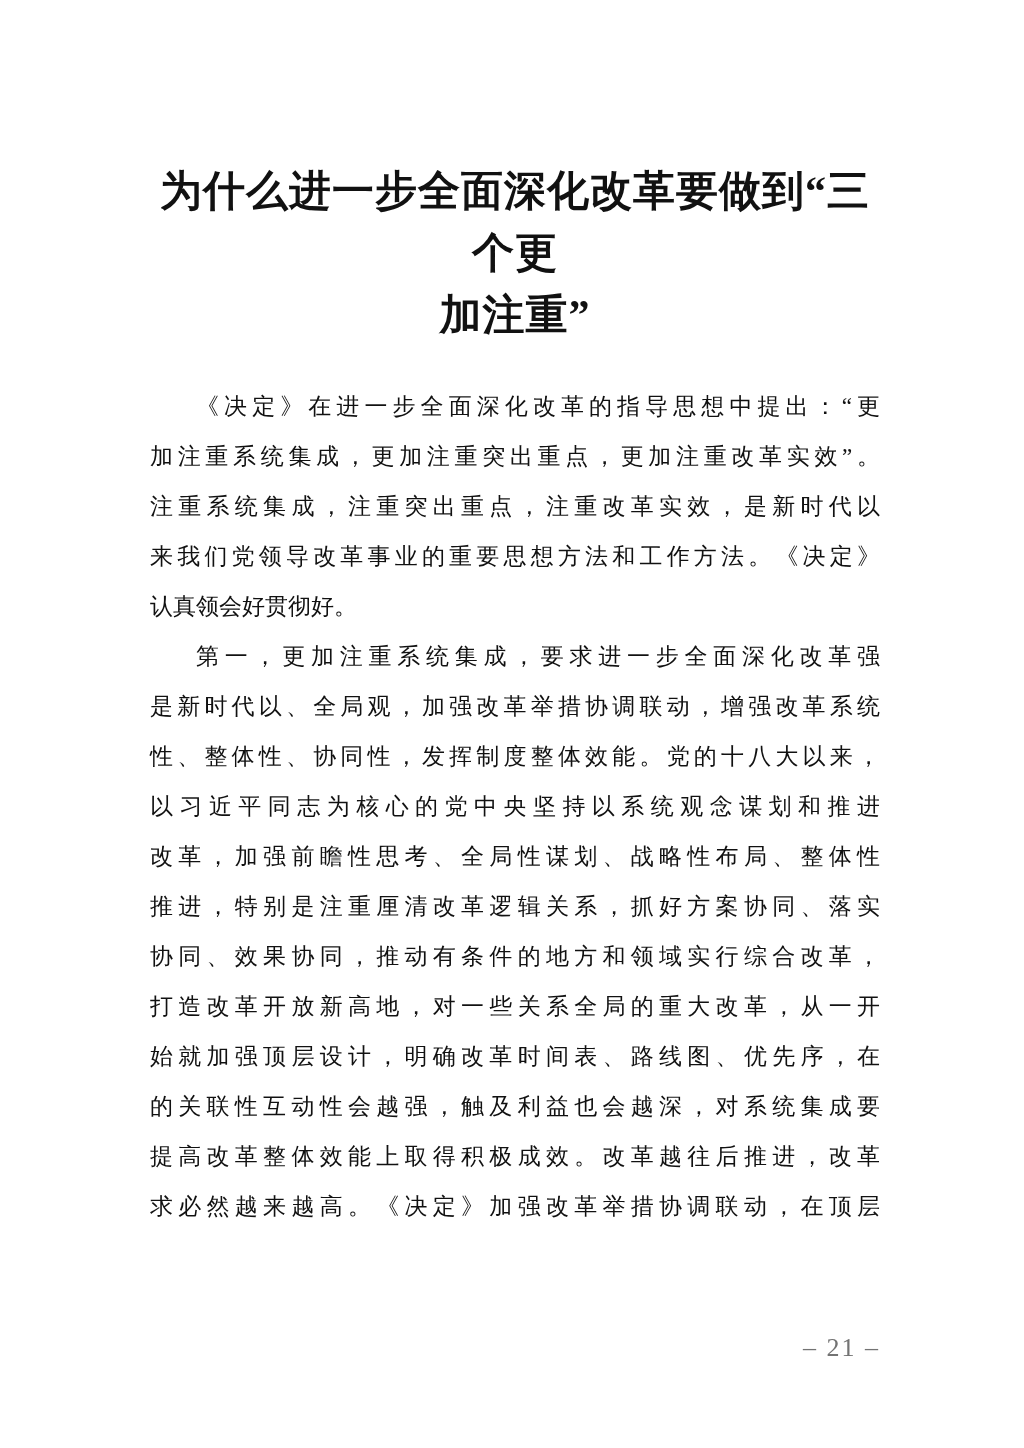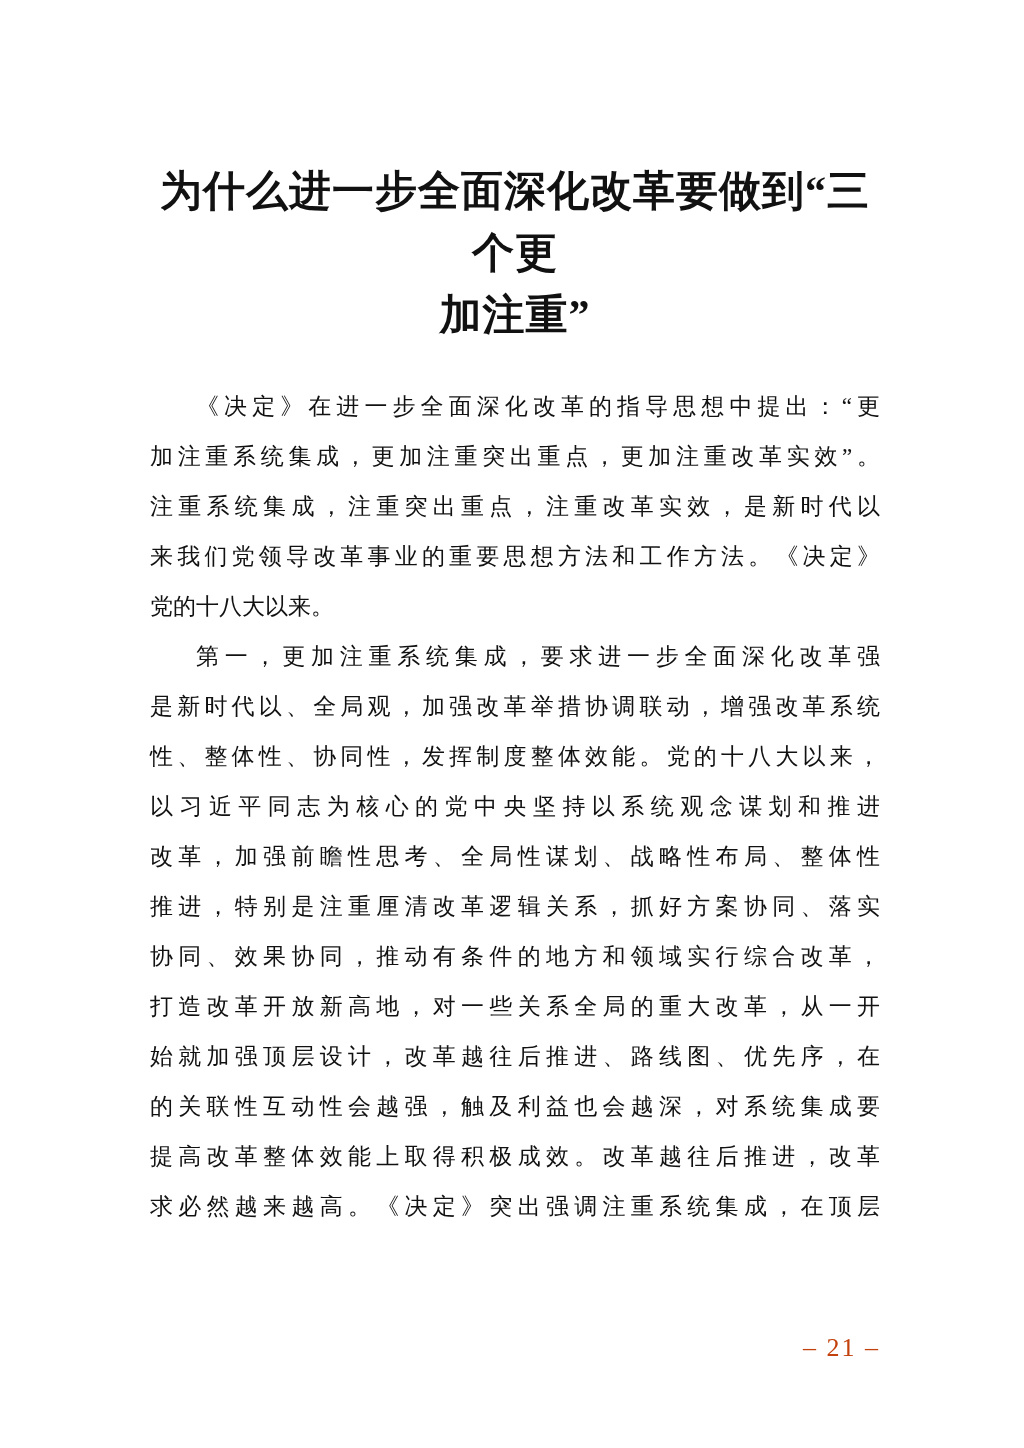--- a/index.html
+++ b/index.html
@@ -48,56 +48,56 @@
   }
   .line.plain {
     text-align-last: left;
   }
   .page-number {
     position: absolute;
     top: 1332px;
     right: 144px;
     font-size: 26px;
     line-height: 32px;
-    color: #c2410c;
+    color: #737373;
     letter-spacing: 2px;
   }
 </style>
 </head>
 <body>
 
 <div class="page">
 
   <h1 class="doc-title">
     <span class="title-line">为什么进一步全面深化改革要做到“三个更</span>
     <span class="title-line">加注重”</span>
   </h1>
 
   <div class="doc-body">
 
     <p class="para">
       <span class="line indent">《决定》在进一步全面深化改革的指导思想中提出：“更</span>
       <span class="line">加注重系统集成，更加注重突出重点，更加注重改革实效”。</span>
       <span class="line">注重系统集成，注重突出重点，注重改革实效，是新时代以</span>
       <span class="line">来我们党领导改革事业的重要思想方法和工作方法。《决定》</span>
-      <span class="line plain">党的十八大以来。</span>
+      <span class="line plain">认真领会好贯彻好。</span>
     </p>
 
     <p class="para">
       <span class="line indent">第一，更加注重系统集成，要求进一步全面深化改革强</span>
       <span class="line">是新时代以、全局观，加强改革举措协调联动，增强改革系统</span>
       <span class="line">性、整体性、协同性，发挥制度整体效能。党的十八大以来，</span>
       <span class="line">以习近平同志为核心的党中央坚持以系统观念谋划和推进</span>
       <span class="line">改革，加强前瞻性思考、全局性谋划、战略性布局、整体性</span>
       <span class="line">推进，特别是注重厘清改革逻辑关系，抓好方案协同、落实</span>
       <span class="line">协同、效果协同，推动有条件的地方和领域实行综合改革，</span>
       <span class="line">打造改革开放新高地，对一些关系全局的重大改革，从一开</span>
-      <span class="line">始就加强顶层设计，改革越往后推进、路线图、优先序，在</span>
+      <span class="line">始就加强顶层设计，明确改革时间表、路线图、优先序，在</span>
       <span class="line">的关联性互动性会越强，触及利益也会越深，对系统集成要</span>
       <span class="line">提高改革整体效能上取得积极成效。改革越往后推进，改革</span>
-      <span class="line">求必然越来越高。《决定》突出强调注重系统集成，在顶层</span>
+      <span class="line">求必然越来越高。《决定》加强改革举措协调联动，在顶层</span>
     </p>
 
   </div>
 
   <div class="page-number">– 21 –</div>
 
 </div>
 
 </body></html>

